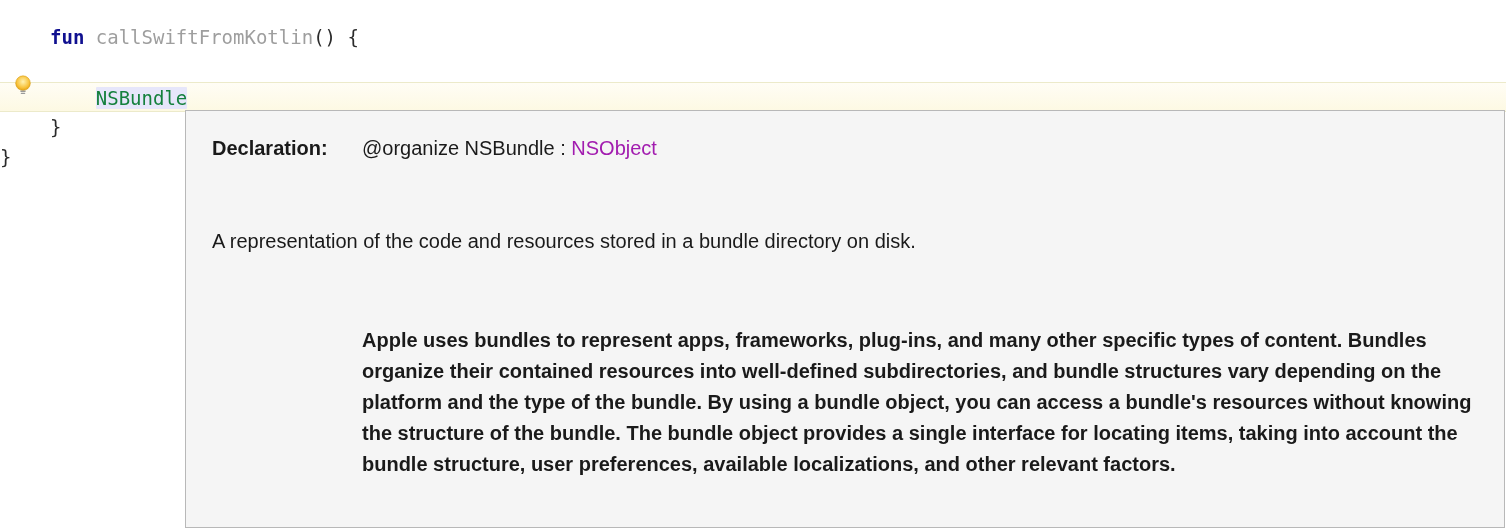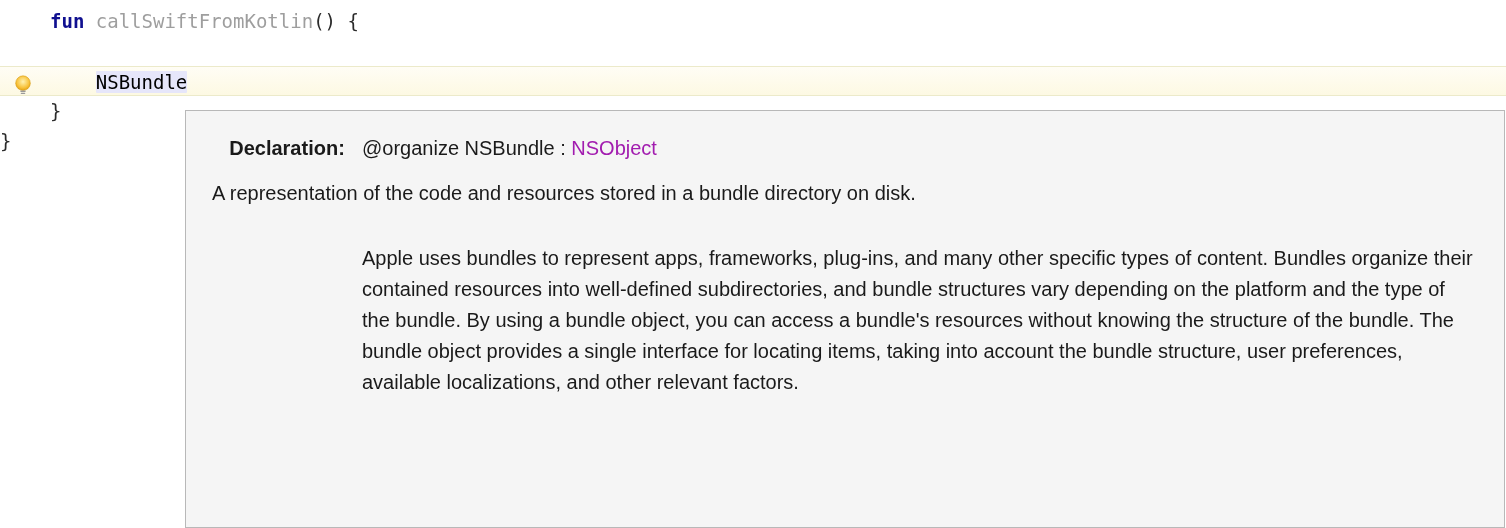--- a/index.html
+++ b/index.html
@@ -9,39 +9,39 @@
     background: #ffffff;
     color: #2b2b2b;
     width: 1506px;
     height: 528px;
     overflow: hidden;
     position: relative;
     font-weight: 500;
   }
   .code-area {
     position: relative;
-    padding-top: 6px;
+    padding-top: 22px;
   }
   .code-line {
     white-space: pre;
     height: 30px;
     line-height: 30px;
     padding-left: 50px;
     font-family: "Menlo", "Monaco", "Consolas", monospace;
     font-size: 19px;
   }
   .code-line.highlight {
     background: linear-gradient(#fffdf5, #fdf9e3);
     border-top: 1px solid #eceaca;
     border-bottom: 1px solid #eceaca;
   }
   .kw-fun { color: #101090; font-weight: 700; }
   .fn-name { color: #9e9e9e; }
   .brace { color: #2b2b2b; }
-  .identifier { color: #000000; }
+  .identifier { color: #15803d; }
   .ident-bg { background: #e6e6fa; border-radius: 1px; }
   .gutter-bulb {
     position: absolute;
     left: 12px;
     top: 74px;
     width: 22px;
     height: 22px;
   }
   .doc-popup {
     position: absolute;
@@ -55,27 +55,27 @@
     font-family: -apple-system, "Helvetica Neue", Arial, sans-serif;
     font-size: 20px;
     color: #1a1a1a;
     line-height: 1.55;
   }
   .doc-row { display: flex; margin-bottom: 14px; }
   .doc-label {
     font-weight: 700;
     width: 150px;
     flex-shrink: 0;
-    text-align: center;
+    text-align: left;
   }
   .doc-content { flex: 1; }
   .decl-text { }
   .decl-link { color: #a21caf; }
-  .desc-para { margin-bottom: 20px; }
-  .desc-body { padding-left: 150px; }
+  .desc-para { margin-bottom: 20px; margin-top: 48px; }
+  .desc-body { padding-left: 150px; font-weight: bold; }
 </style>
 </head>
 <body>
 
 <div class="code-area">
   <div class="code-line"><span class="kw-fun">fun</span> <span class="fn-name">callSwiftFromKotlin</span><span class="brace">()</span><span class="brace"> {</span></div>
   <div class="code-line"> </div>
   <div class="code-line highlight">    <span class="identifier"><span class="ident-bg">NSBundle</span></span></div>
   <div class="code-line"><span class="brace">}</span></div>
   <div class="code-line" style="padding-left:0;"><span class="brace">}</span></div>

